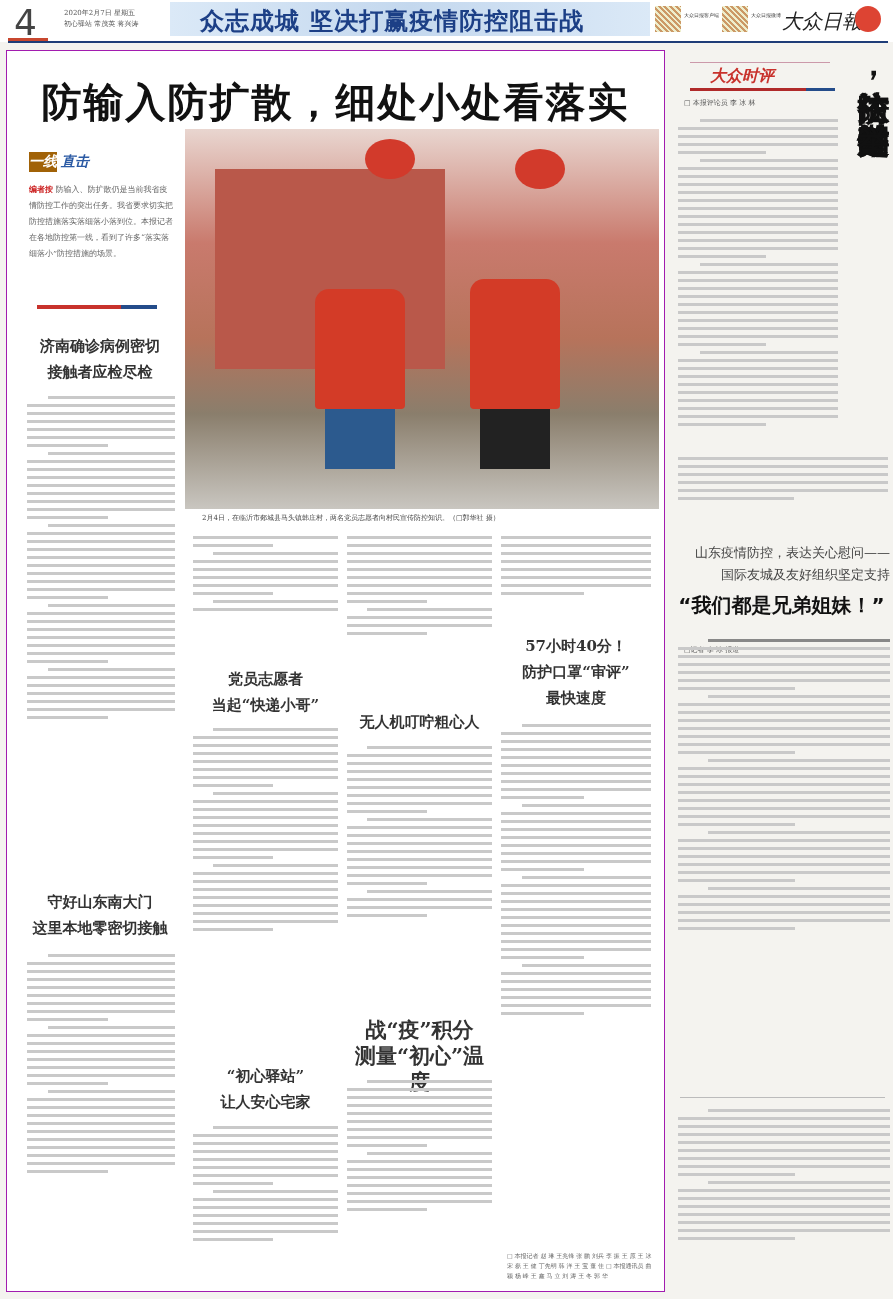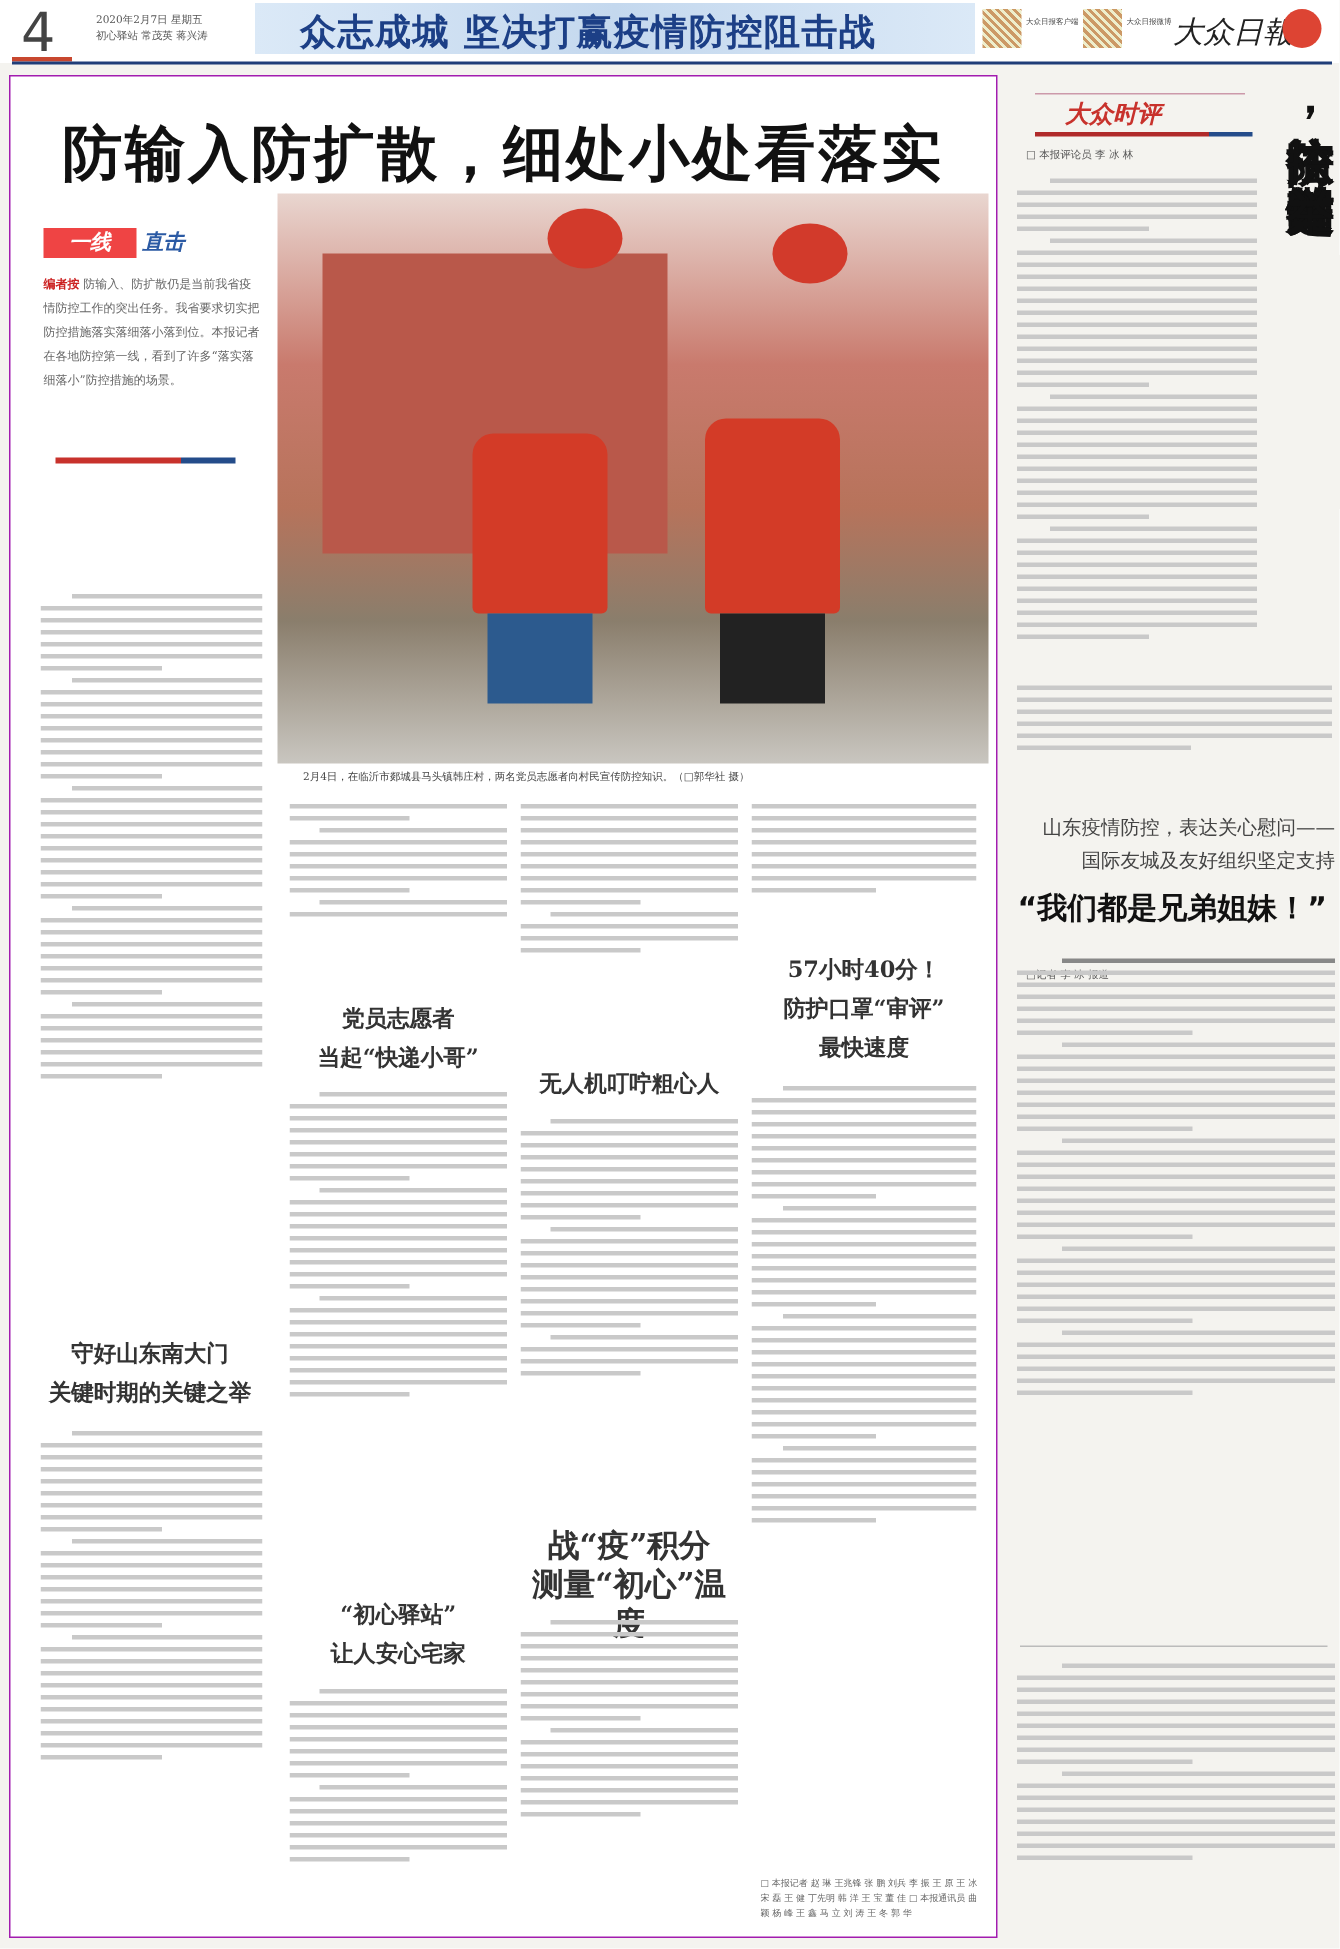--- a/index.html
+++ b/index.html
@@ -17,21 +17,21 @@
   .mast-rule{position:absolute;left:8px;top:41px;width:880px;height:2px;background:#1f3d78;}
   .main-frame{position:absolute;left:6px;top:50px;width:657px;height:1240px;border:1px solid #a21caf;background:#fff;}
   .headline{position:absolute;left:0;top:24px;width:657px;text-align:center;font:bold 40px "DejaVu Sans",sans-serif;color:#111;letter-spacing:2px;}
   .photo{position:absolute;left:178px;top:78px;width:474px;height:380px;background:linear-gradient(180deg,#e9d6d0 0%,#c97a6d 30%,#b7735b 55%,#8a7e6c 75%,#c9c6c0 100%);overflow:hidden;}
   .photo .wall{position:absolute;left:30px;top:40px;width:230px;height:200px;background:#b9584a;}
   .photo .lantern{position:absolute;width:50px;height:40px;border-radius:50%;background:#d23a2b;}
   .photo .person{position:absolute;width:90px;background:#d33b27;border-radius:14px 14px 4px 4px;}
   .photo .legs{position:absolute;background:#2c5a8e;}
   .caption{position:absolute;left:195px;top:462px;width:460px;font-size:7px;color:#444;}
   .section-tag{position:absolute;left:22px;top:100px;width:150px;height:20px;}
-  .tag-box{display:inline-block;background:#ef4444;color:#fff;font:bold italic 14px "DejaVu Sans",sans-serif;padding:1px 17px;}
+  .tag-box{display:inline-block;background:#a16207;color:#fff;font:bold italic 14px "DejaVu Sans",sans-serif;padding:1px 0;}
   .tag-text{display:inline-block;color:#2b5aa4;font:bold italic 14px "DejaVu Sans",sans-serif;margin-left:4px;}
   .intro{position:absolute;left:22px;top:130px;width:145px;font-size:8px;line-height:16px;color:#666;}
   .intro .lead{color:#c22;font-weight:bold;}
   .divider-redblue{position:absolute;height:4px;background:linear-gradient(90deg,#c8322c 70%,#244c8a 70%);}
   .sub-h{position:absolute;text-align:center;font-weight:bold;color:#333;font-family:"DejaVu Serif",serif;}
   .col-text{position:absolute;overflow:hidden;}
   .col-text .line{height:3px;background:#c9c9c9;margin:5px 0;}
   .col-text .line.short{width:55%;}
   .col-text .line.indent{margin-left:14%;}
   .right{position:absolute;left:670px;top:52px;width:223px;height:1240px;}
@@ -80,20 +80,24 @@
     <div class="wall"></div>
     <div class="lantern" style="left:180px;top:10px"></div>
     <div class="lantern" style="left:330px;top:20px"></div>
     <div class="person" style="left:130px;top:160px;height:120px"></div>
     <div class="legs" style="left:140px;top:280px;width:70px;height:60px"></div>
     <div class="person" style="left:285px;top:150px;height:130px"></div>
     <div class="legs" style="left:295px;top:280px;width:70px;height:60px;background:#222"></div>
   </div>
   <div class="caption">2月4日，在临沂市郯城县马头镇韩庄村，两名党员志愿者向村民宣传防控知识。（□郭华社 摄）</div>
 
+  <div class="sub-h" style="left:18px;top:282px;width:150px;font-size:15px;line-height:26px">
+    <div>济南确诊病例密切</div>
+    <div>接触者应检尽检</div>
+  </div>
   <div class="col-text" style="left:20px;top:340px;width:148px;height:480px">
     <div class="line indent"></div>
       <div class="line"></div>
       <div class="line"></div>
       <div class="line"></div>
       <div class="line"></div>
       <div class="line"></div>
       <div class="line short"></div>
     <div class="line indent"></div>
       <div class="line"></div>
@@ -125,21 +129,21 @@
     <div class="line indent"></div>
       <div class="line"></div>
       <div class="line"></div>
       <div class="line"></div>
       <div class="line"></div>
       <div class="line"></div>
       <div class="line short"></div>
   </div>
   <div class="sub-h" style="left:18px;top:838px;width:150px;font-size:15px;line-height:26px">
     <div>守好山东南大门</div>
-    <div>关键时期的关键之举</div>
+    <div>这里本地零密切接触</div>
   </div>
   <div class="col-text" style="left:20px;top:898px;width:148px;height:330px">
     <div class="line indent"></div>
       <div class="line"></div>
       <div class="line"></div>
       <div class="line"></div>
       <div class="line"></div>
       <div class="line"></div>
       <div class="line"></div>
       <div class="line"></div>

